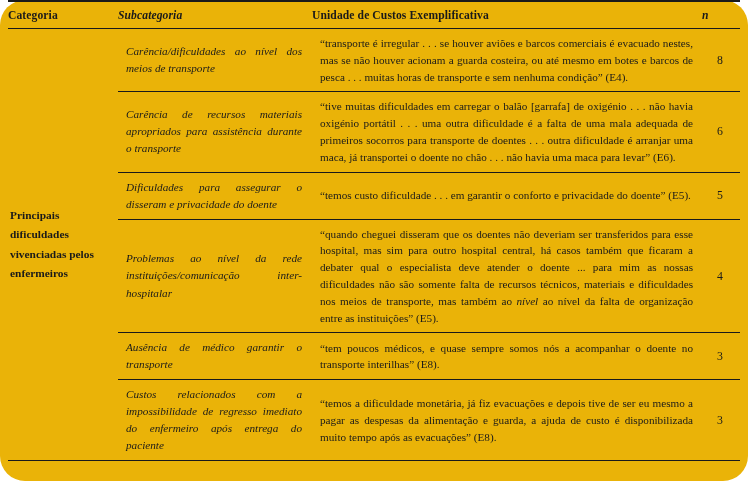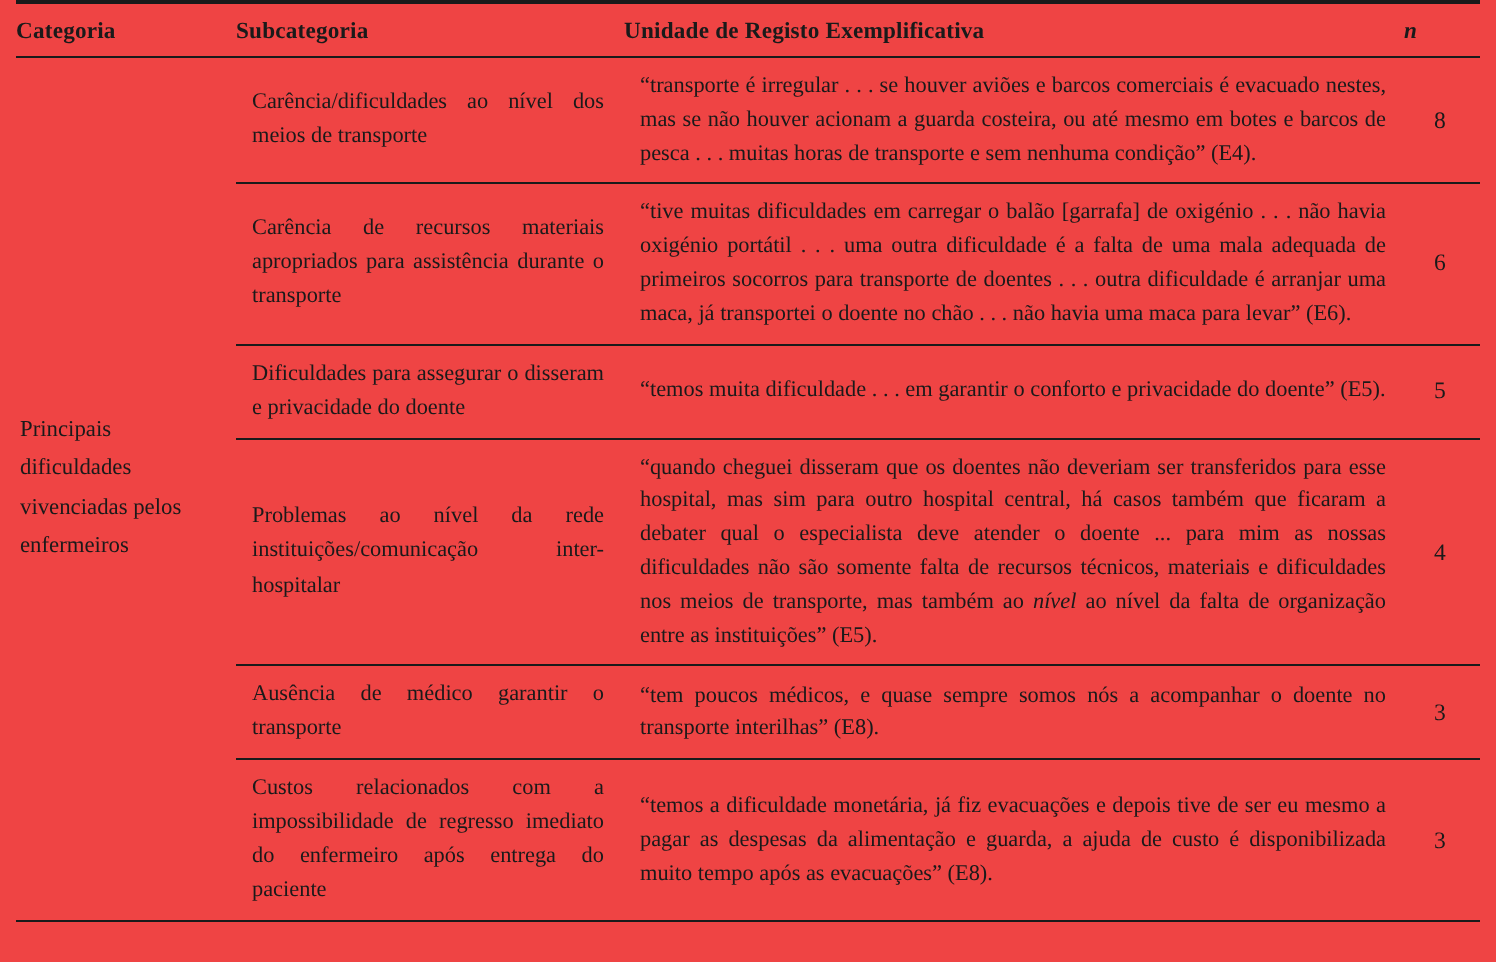--- a/index.html
+++ b/index.html
@@ -14,21 +14,22 @@
     color: #1a1a1a;
     overflow: hidden;
   }
 
   .table-wrap {
     position: relative;
     width: 748px;
     height: 481px;
     box-sizing: border-box;
     padding: 0 8px;
-    background: #ef4444;
+    background: #eab308;
+    border-radius: 25px;
   }
 
   table.data-table {
     width: 732px;
     border-collapse: collapse;
     table-layout: fixed;
     font-size: 11.2px;
   }
 
   
@@ -42,33 +43,33 @@
     border-top: 2.1px solid #1a1a1a;
     border-bottom: 1.05px solid #1a1a1a;
     font-weight: bold;
     font-size: 11.6px;
     text-align: left;
     vertical-align: bottom;
     padding: 7px 0 6px 0;
     letter-spacing: 0.1px;
   }
   th.h-categoria    { padding-left: 2px; }
-  th.h-subcategoria { padding-left: 8px; }
+  th.h-subcategoria { padding-left: 8px; font-style: italic; }
   th.h-unidade      { padding-left: 8px; }
   th.h-n {
     text-align: center;
     font-style: italic;
     font-weight: bold;
     padding-left: 0;
   }
 
   
   td.cell-categoria {
     vertical-align: middle;
-    font-weight: normal;
+    font-weight: bold;
     font-size: 11.4px;
     line-height: 1.72;
     padding: 0 6px 0 2px;
     border-bottom: 1.4px solid #1a1a1a;
     text-align: left;
   }
 
   
   td.cell-sub,
   td.cell-unidade,
@@ -90,20 +91,21 @@
   }
 
   td.cell-sub {
     padding-left: 8px;
     padding-right: 10px;
     text-align: justify;
     text-justify: inter-word;
     hyphens: auto;
     line-height: 1.52;
     font-size: 11.2px;
+    font-style: italic;
   }
   td.cell-unidade {
     padding-left: 8px;
     padding-right: 9px;
     text-align: justify;
     text-justify: inter-word;
     hyphens: auto;
     line-height: 1.5;
     font-size: 11.2px;
   }
@@ -124,42 +126,42 @@
     <colgroup>
       <col class="col-categoria">
       <col class="col-subcategoria">
       <col class="col-unidade">
       <col class="col-n">
     </colgroup>
     <thead>
       <tr class="header-row">
         <th class="h-categoria">Categoria</th>
         <th class="h-subcategoria">Subcategoria</th>
-        <th class="h-unidade">Unidade de Registo Exemplificativa</th>
+        <th class="h-unidade">Unidade de Custos Exemplificativa</th>
         <th class="h-n">n</th>
       </tr>
     </thead>
     <tbody>
 
       <tr class="body-row">
         <td class="cell-categoria" rowspan="6">Principais dificuldades vivenciadas pelos enfermeiros</td>
         <td class="cell-sub">Carência/dificuldades ao nível dos meios de transporte</td>
         <td class="cell-unidade">“transporte é irregular . . . se houver aviões e barcos comerciais é evacuado nestes, mas se não houver acionam a guarda costeira, ou até mesmo em botes e barcos de pesca . . . muitas horas de transporte e sem nenhuma condição” (E4).</td>
         <td class="cell-n">8</td>
       </tr>
 
       <tr class="body-row">
         <td class="cell-sub">Carência de recursos materiais apropriados para assistência durante o transporte</td>
         <td class="cell-unidade">“tive muitas dificuldades em carregar o balão [garrafa] de oxigénio . . . não havia oxigénio portátil . . . uma outra dificuldade é a falta de uma mala adequada de primeiros socorros para transporte de doentes . . . outra dificuldade é arranjar uma maca, já transportei o doente no chão . . . não havia uma maca para levar” (E6).</td>
         <td class="cell-n">6</td>
       </tr>
 
       <tr class="body-row">
         <td class="cell-sub">Dificuldades para assegurar o disseram e privacidade do doente</td>
-        <td class="cell-unidade">“temos muita dificuldade . . . em garantir o conforto e privacidade do doente” (E5).</td>
+        <td class="cell-unidade">“temos custo dificuldade . . . em garantir o conforto e privacidade do doente” (E5).</td>
         <td class="cell-n">5</td>
       </tr>
 
       <tr class="body-row">
         <td class="cell-sub">Problemas ao nível da rede instituições/comunicação inter-hospitalar</td>
         <td class="cell-unidade"><span>“quando cheguei disseram que os doentes não deveriam ser transferidos para esse hospital, mas sim para outro hospital central, há casos também que ficaram a debater qual o especialista deve atender o doente ... para mim as nossas dificuldades não são somente falta de recursos técnicos, materiais e dificuldades nos meios de transporte, mas também ao </span><span class="quote-italic">nível</span><span> ao nível da falta de organização entre as instituições” (E5).</span></td>
         <td class="cell-n">4</td>
       </tr>
 
       <tr class="body-row">

